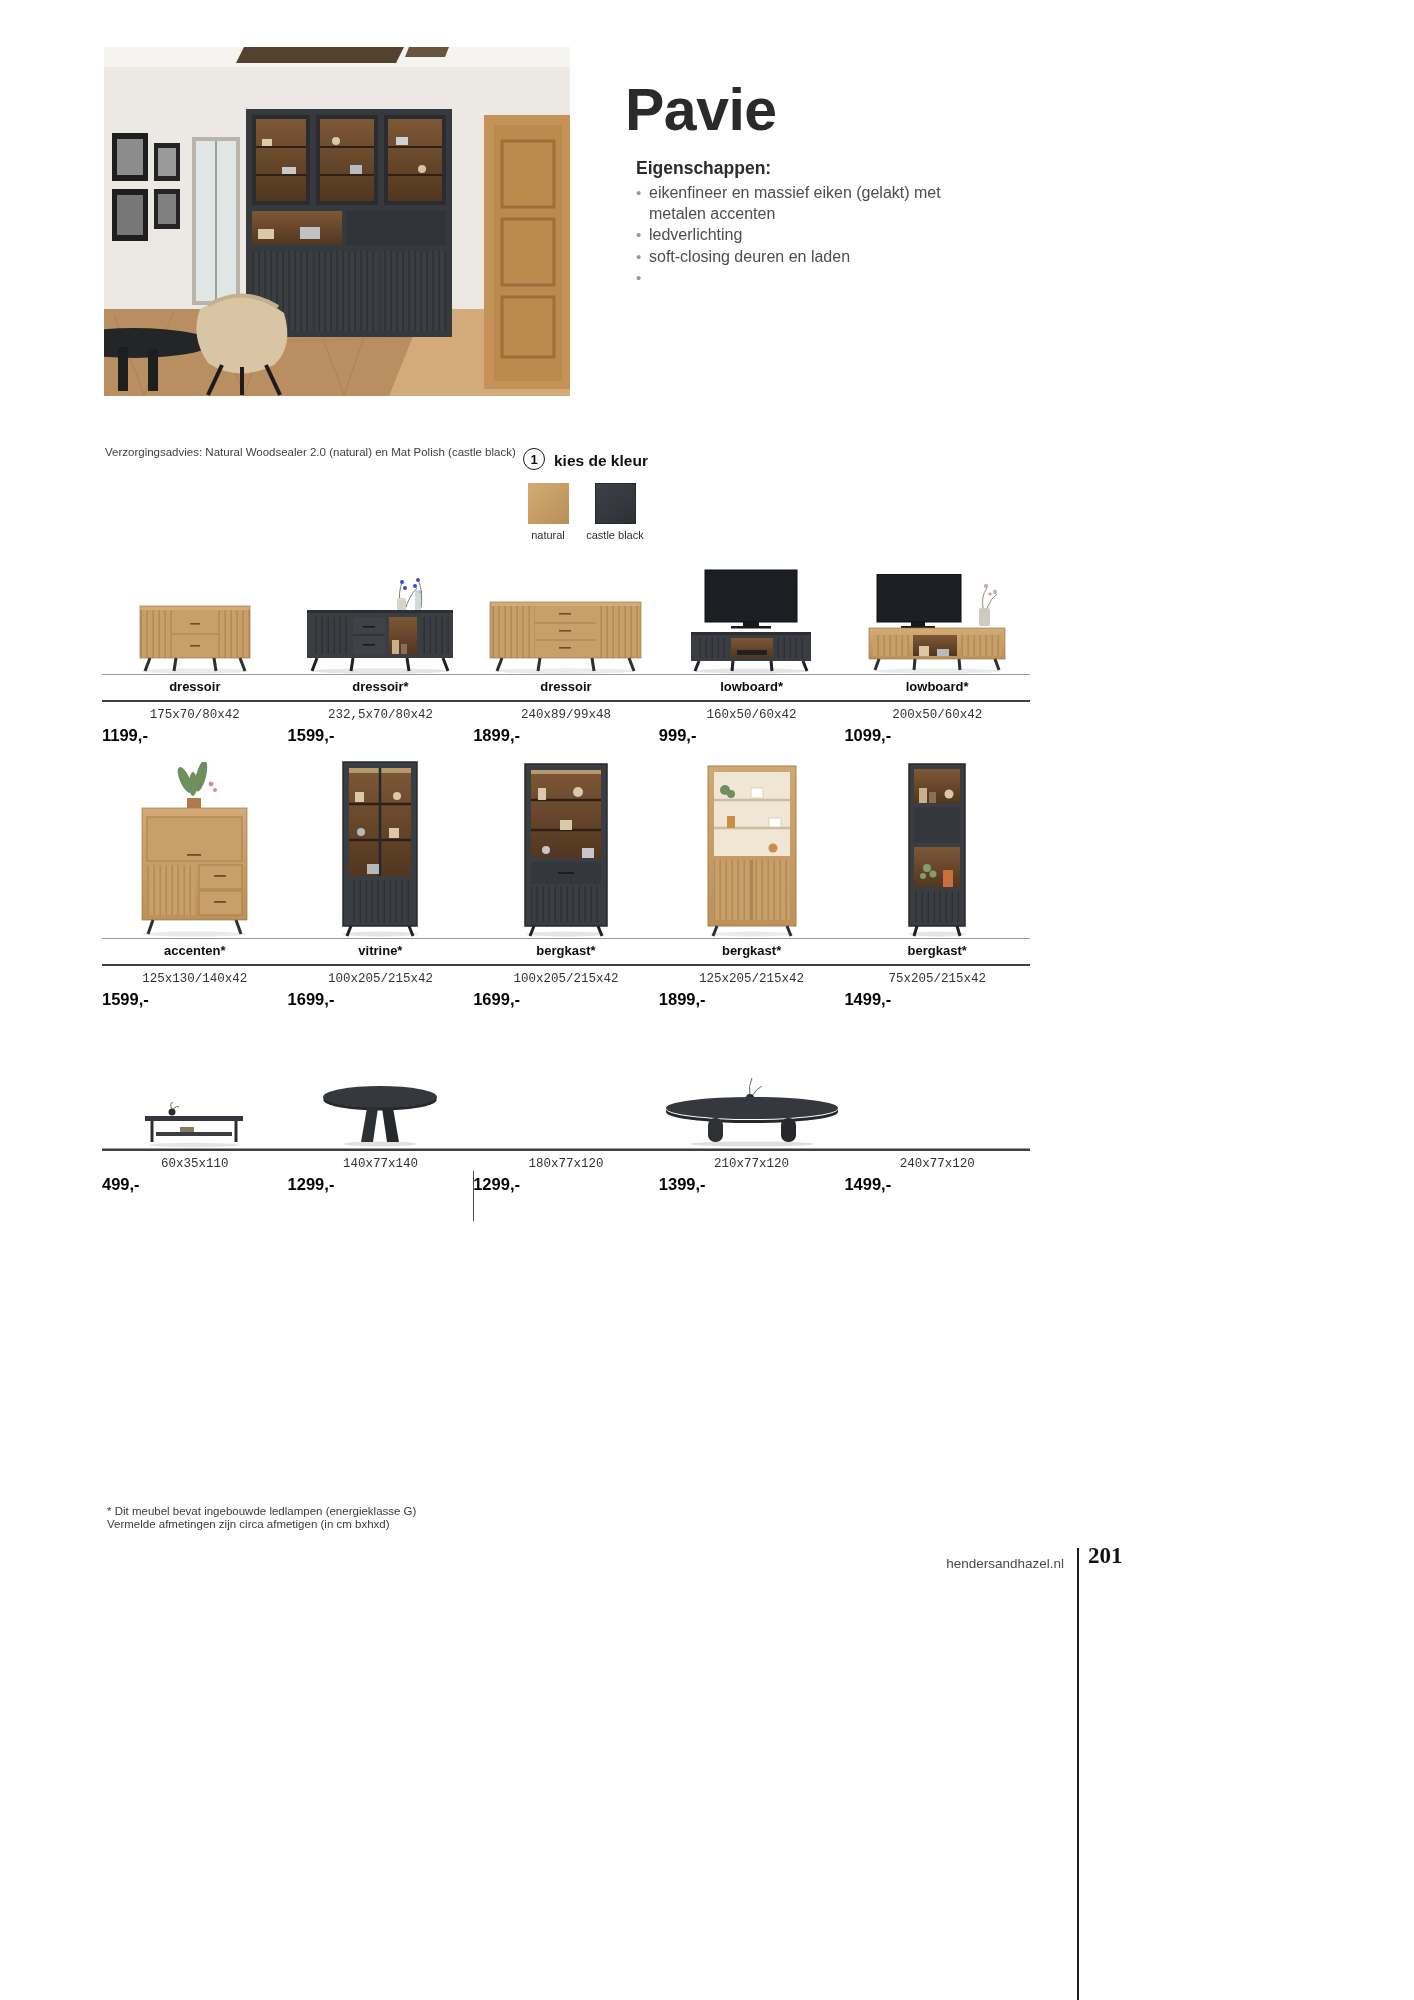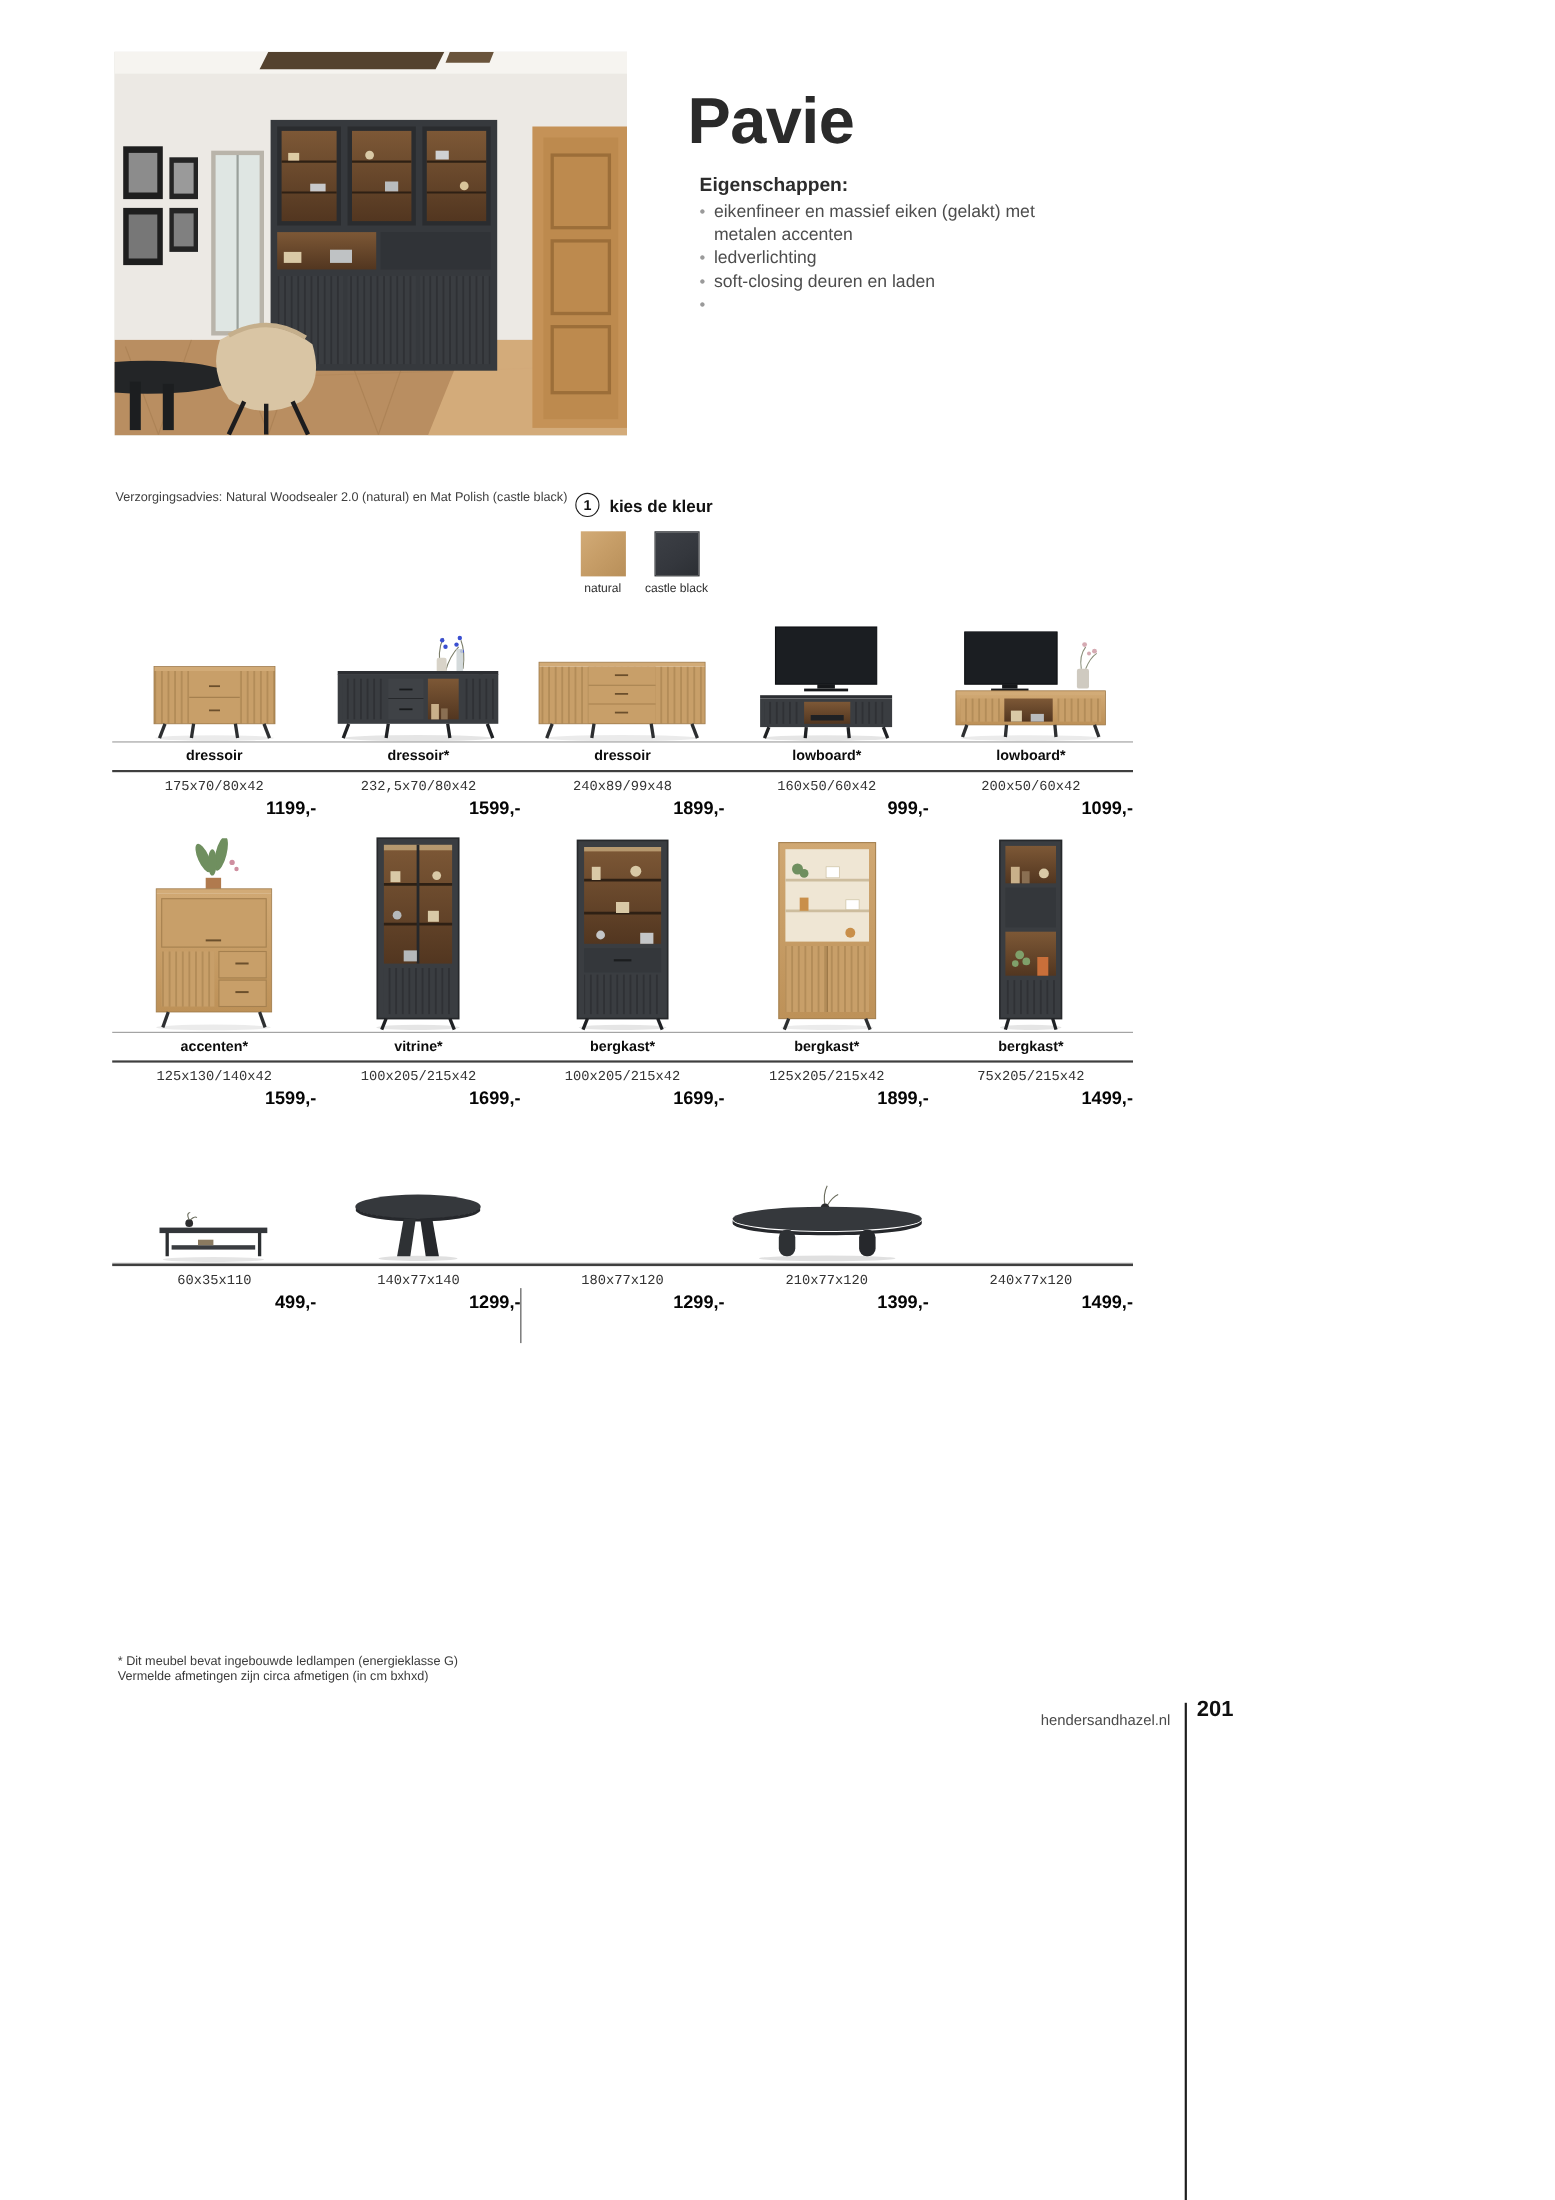--- a/index.html
+++ b/index.html
@@ -38,28 +38,28 @@
   .icell{flex:1;display:flex;justify-content:center;align-items:flex-end;}
   .icell.wide{flex:3;}
   .rule1{border-top:1px solid #9b9b9b;height:0;}
   .names{display:flex;}
   .ncell{flex:1;text-align:center;font-weight:bold;font-size:13px;color:#0c0c0c;padding:4px 0 6px;}
   .ncell.wide{flex:3;}
   .rule2{border-top:2px solid #3f3f3f;height:0;}
   .dims{display:flex;padding-top:6px;}
   .dcell{flex:1;text-align:center;font-size:12.5px;color:#333;font-family:Liberation Mono, monospace;}
   .prices{display:flex;padding-top:4px;}
-  .pcell{flex:1;text-align:right;font-size:16.5px;font-weight:bold;color:#050505;}
+  .pcell{flex:1;text-align:left;font-size:16.5px;font-weight:bold;color:#050505;}
   .divider3{position:absolute;left:371px;top:113px;height:50px;width:0;border-left:1.5px solid #4a4a4a;}
 
   
   .footnotes{position:absolute;left:107px;top:1505px;font-size:11.5px;line-height:13px;color:#3b3b3b;}
   .site{position:absolute;right:350px;top:1556px;font-size:13.5px;color:#4a4a4a;}
   .pagebar{position:absolute;left:1077px;top:1548px;width:2px;height:452px;background:#1d1d1d;}
-  .pagenum{position:absolute;left:1088px;top:1543px;font-family:Liberation Sans, sans-serif;font-size:20px;font-weight:bold;color:#101010;}
+  .pagenum{position:absolute;left:1088px;top:1543px;font-family:Liberation Serif, serif;font-size:23px;font-weight:bold;color:#101010;}
 </style>
 </head>
 <body>
 
 <svg width="0" height="0" style="position:absolute" aria-hidden="true">
   <defs>
     <pattern id="woodSlat" width="6" height="10" patternUnits="userSpaceOnUse">
       <rect width="6" height="10" fill="#c89f69"></rect>
         <rect x="4.6" width="1.1" height="10" fill="#a8824f"></rect>
     </pattern>

